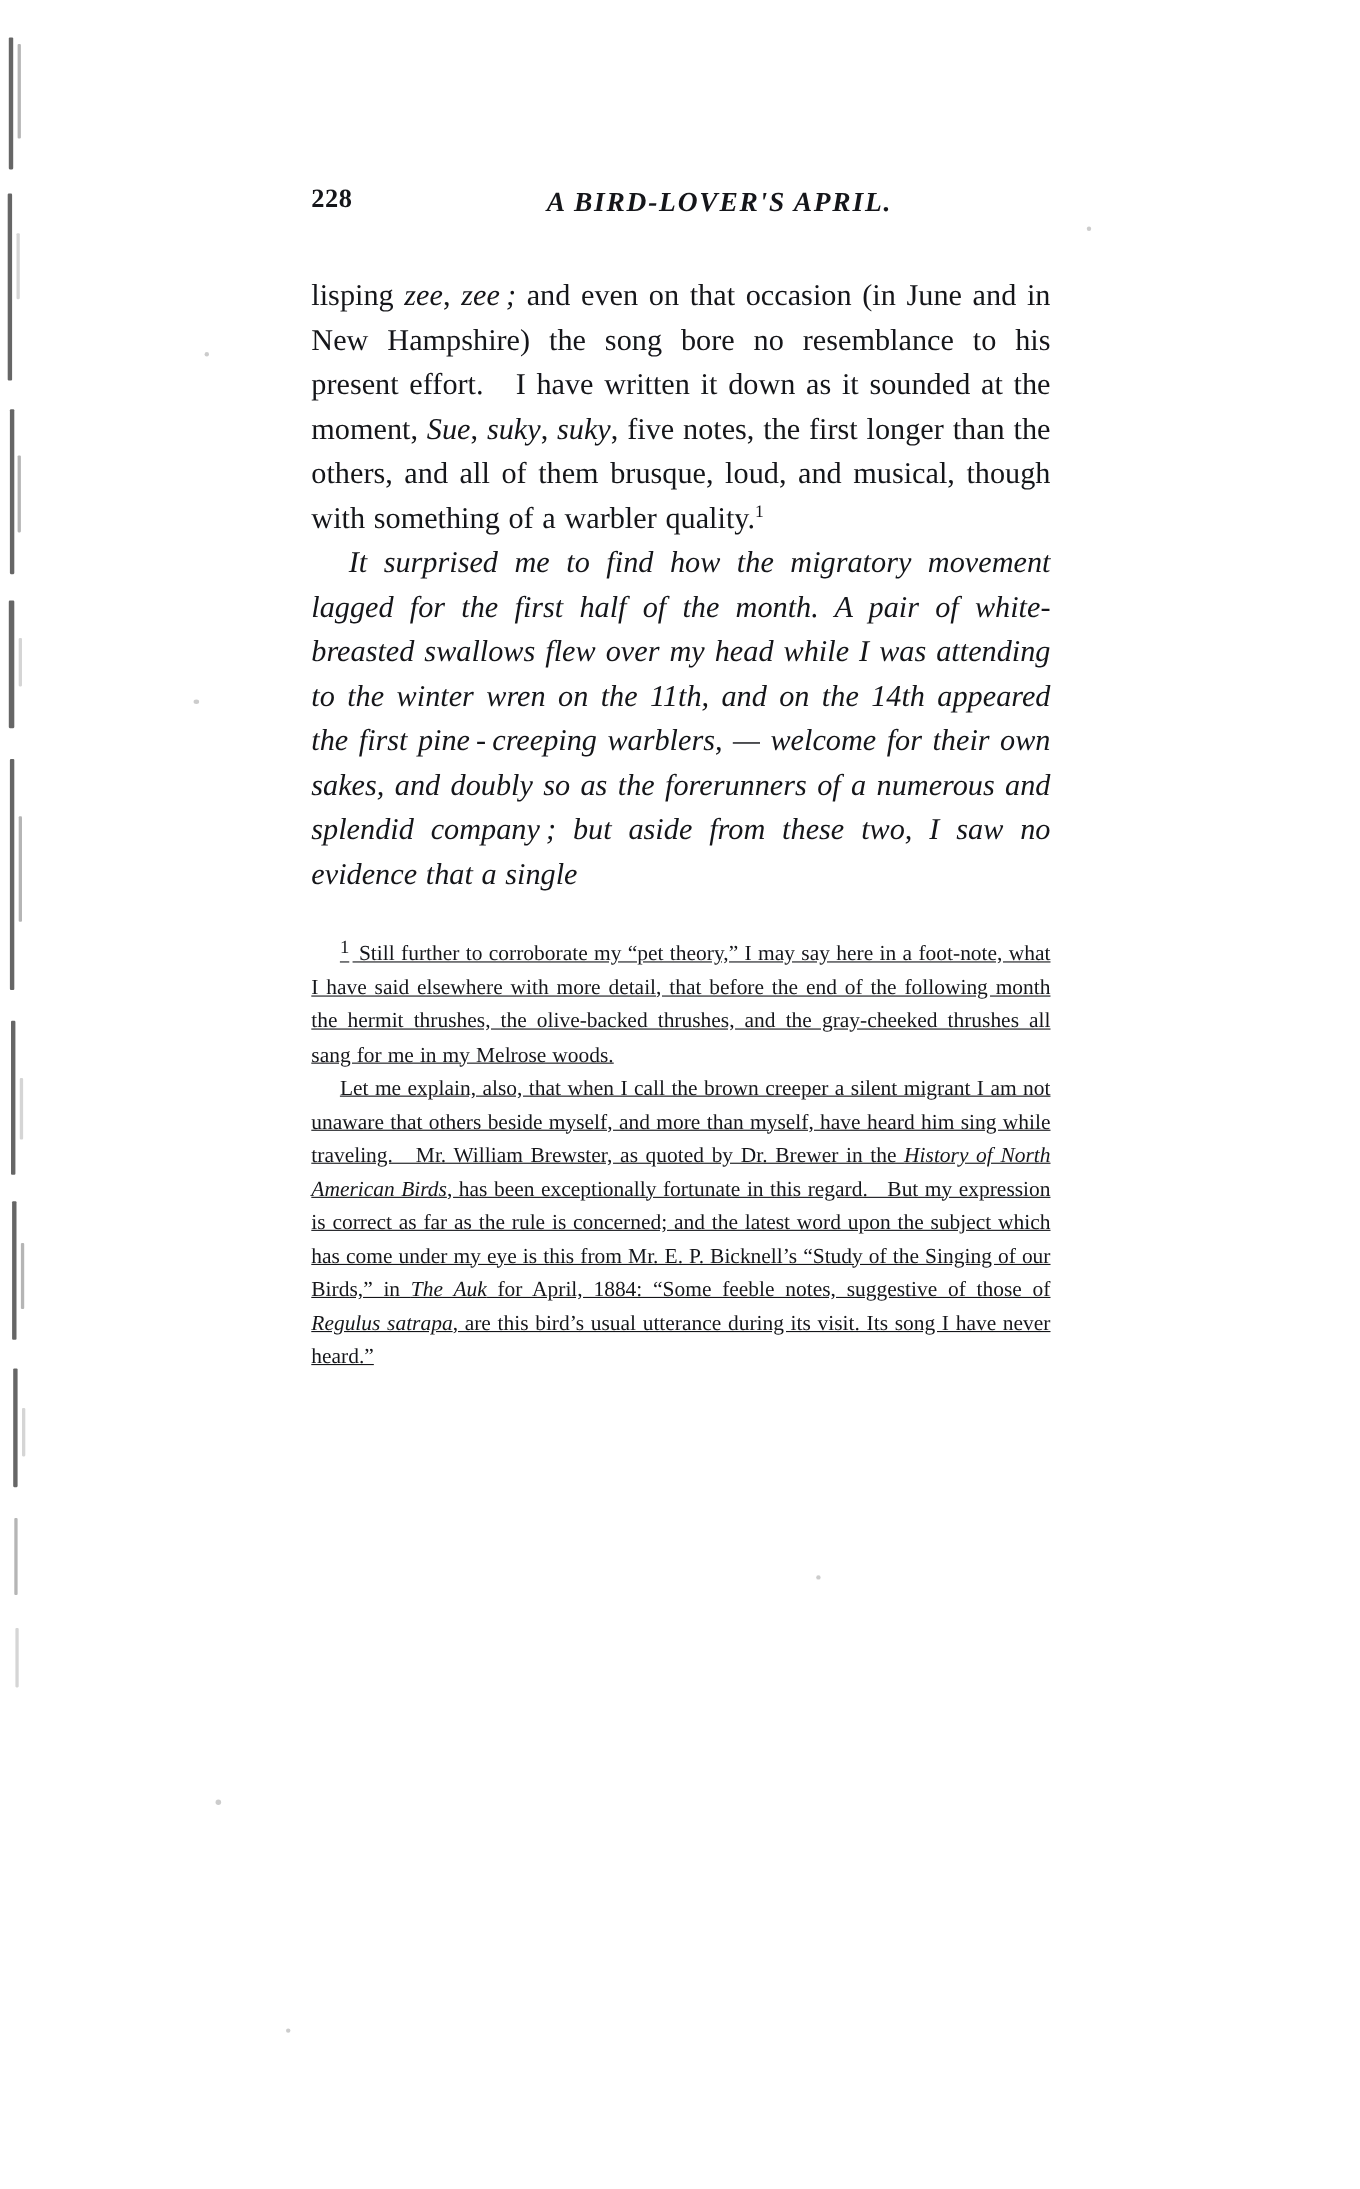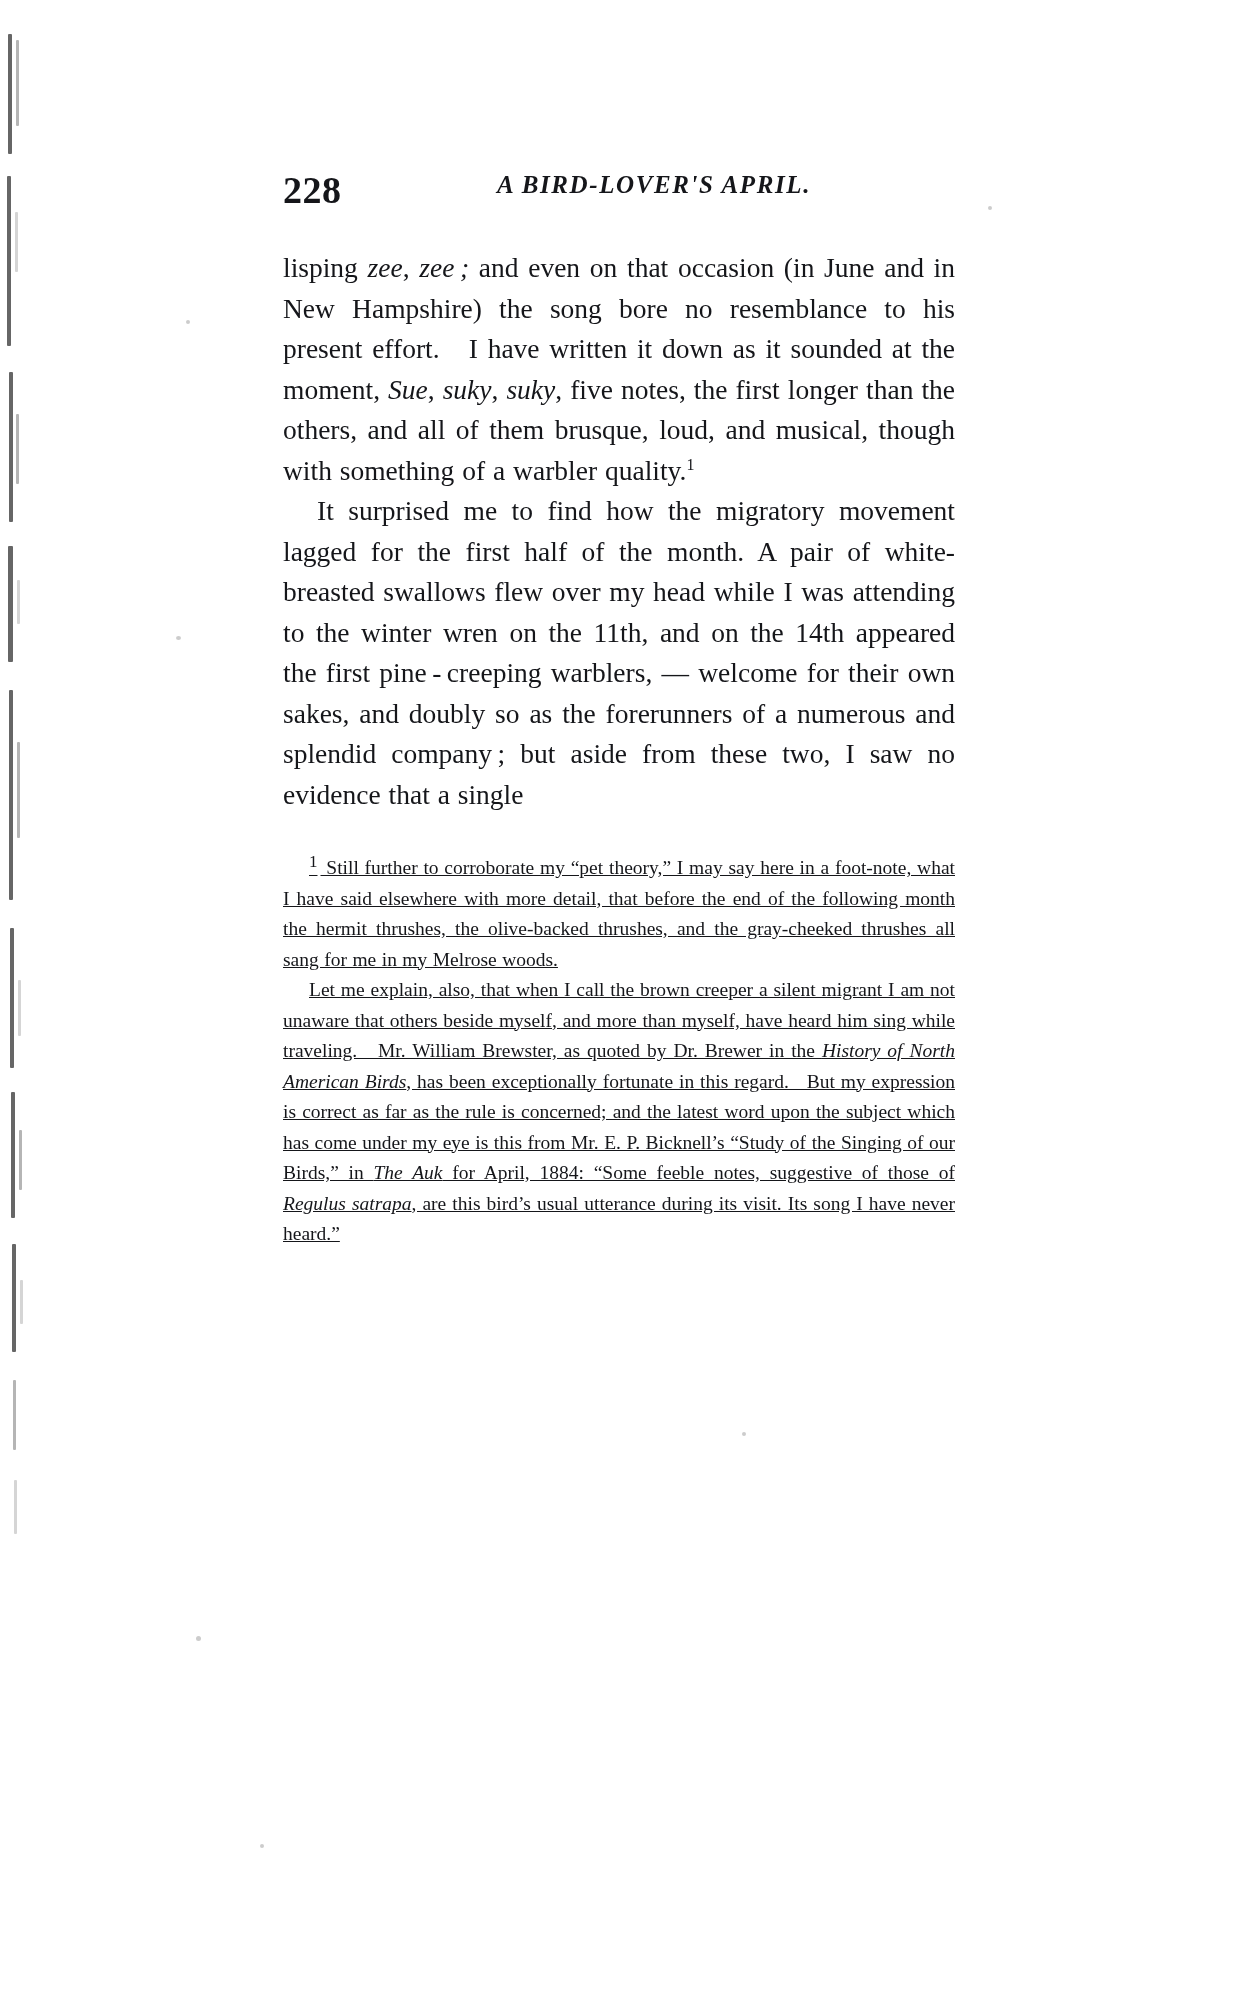--- a/index.html
+++ b/index.html
@@ -52,21 +52,21 @@
   
   .running-head {
     position: relative;
     height: 46px;
     margin-bottom: 34px;
   }
   .folio {
     position: absolute;
     left: 0;
     top: 0;
-    font-size: 38px;
+    font-size: 24px;
     font-weight: bold;
     letter-spacing: 0.5px;
   }
   .head-title {
     position: absolute;
     left: 214px;
     top: 3px;
     font-size: 25px;
     font-style: italic;
     font-weight: bold;
@@ -77,20 +77,21 @@
   .body-par {
     font-size: 27.5px;
     line-height: 40.5px;
     text-align: justify;
     text-justify: inter-word;
     margin: 0;
     word-spacing: 1px;
   }
   .body-par + .body-par {
     text-indent: 34px;
+    font-style: italic;
   }
   .body-par i { font-style: italic; }
   sup {
     font-size: 16px;
     vertical-align: super;
     line-height: 0;
   }
 
   
   .footnote {

